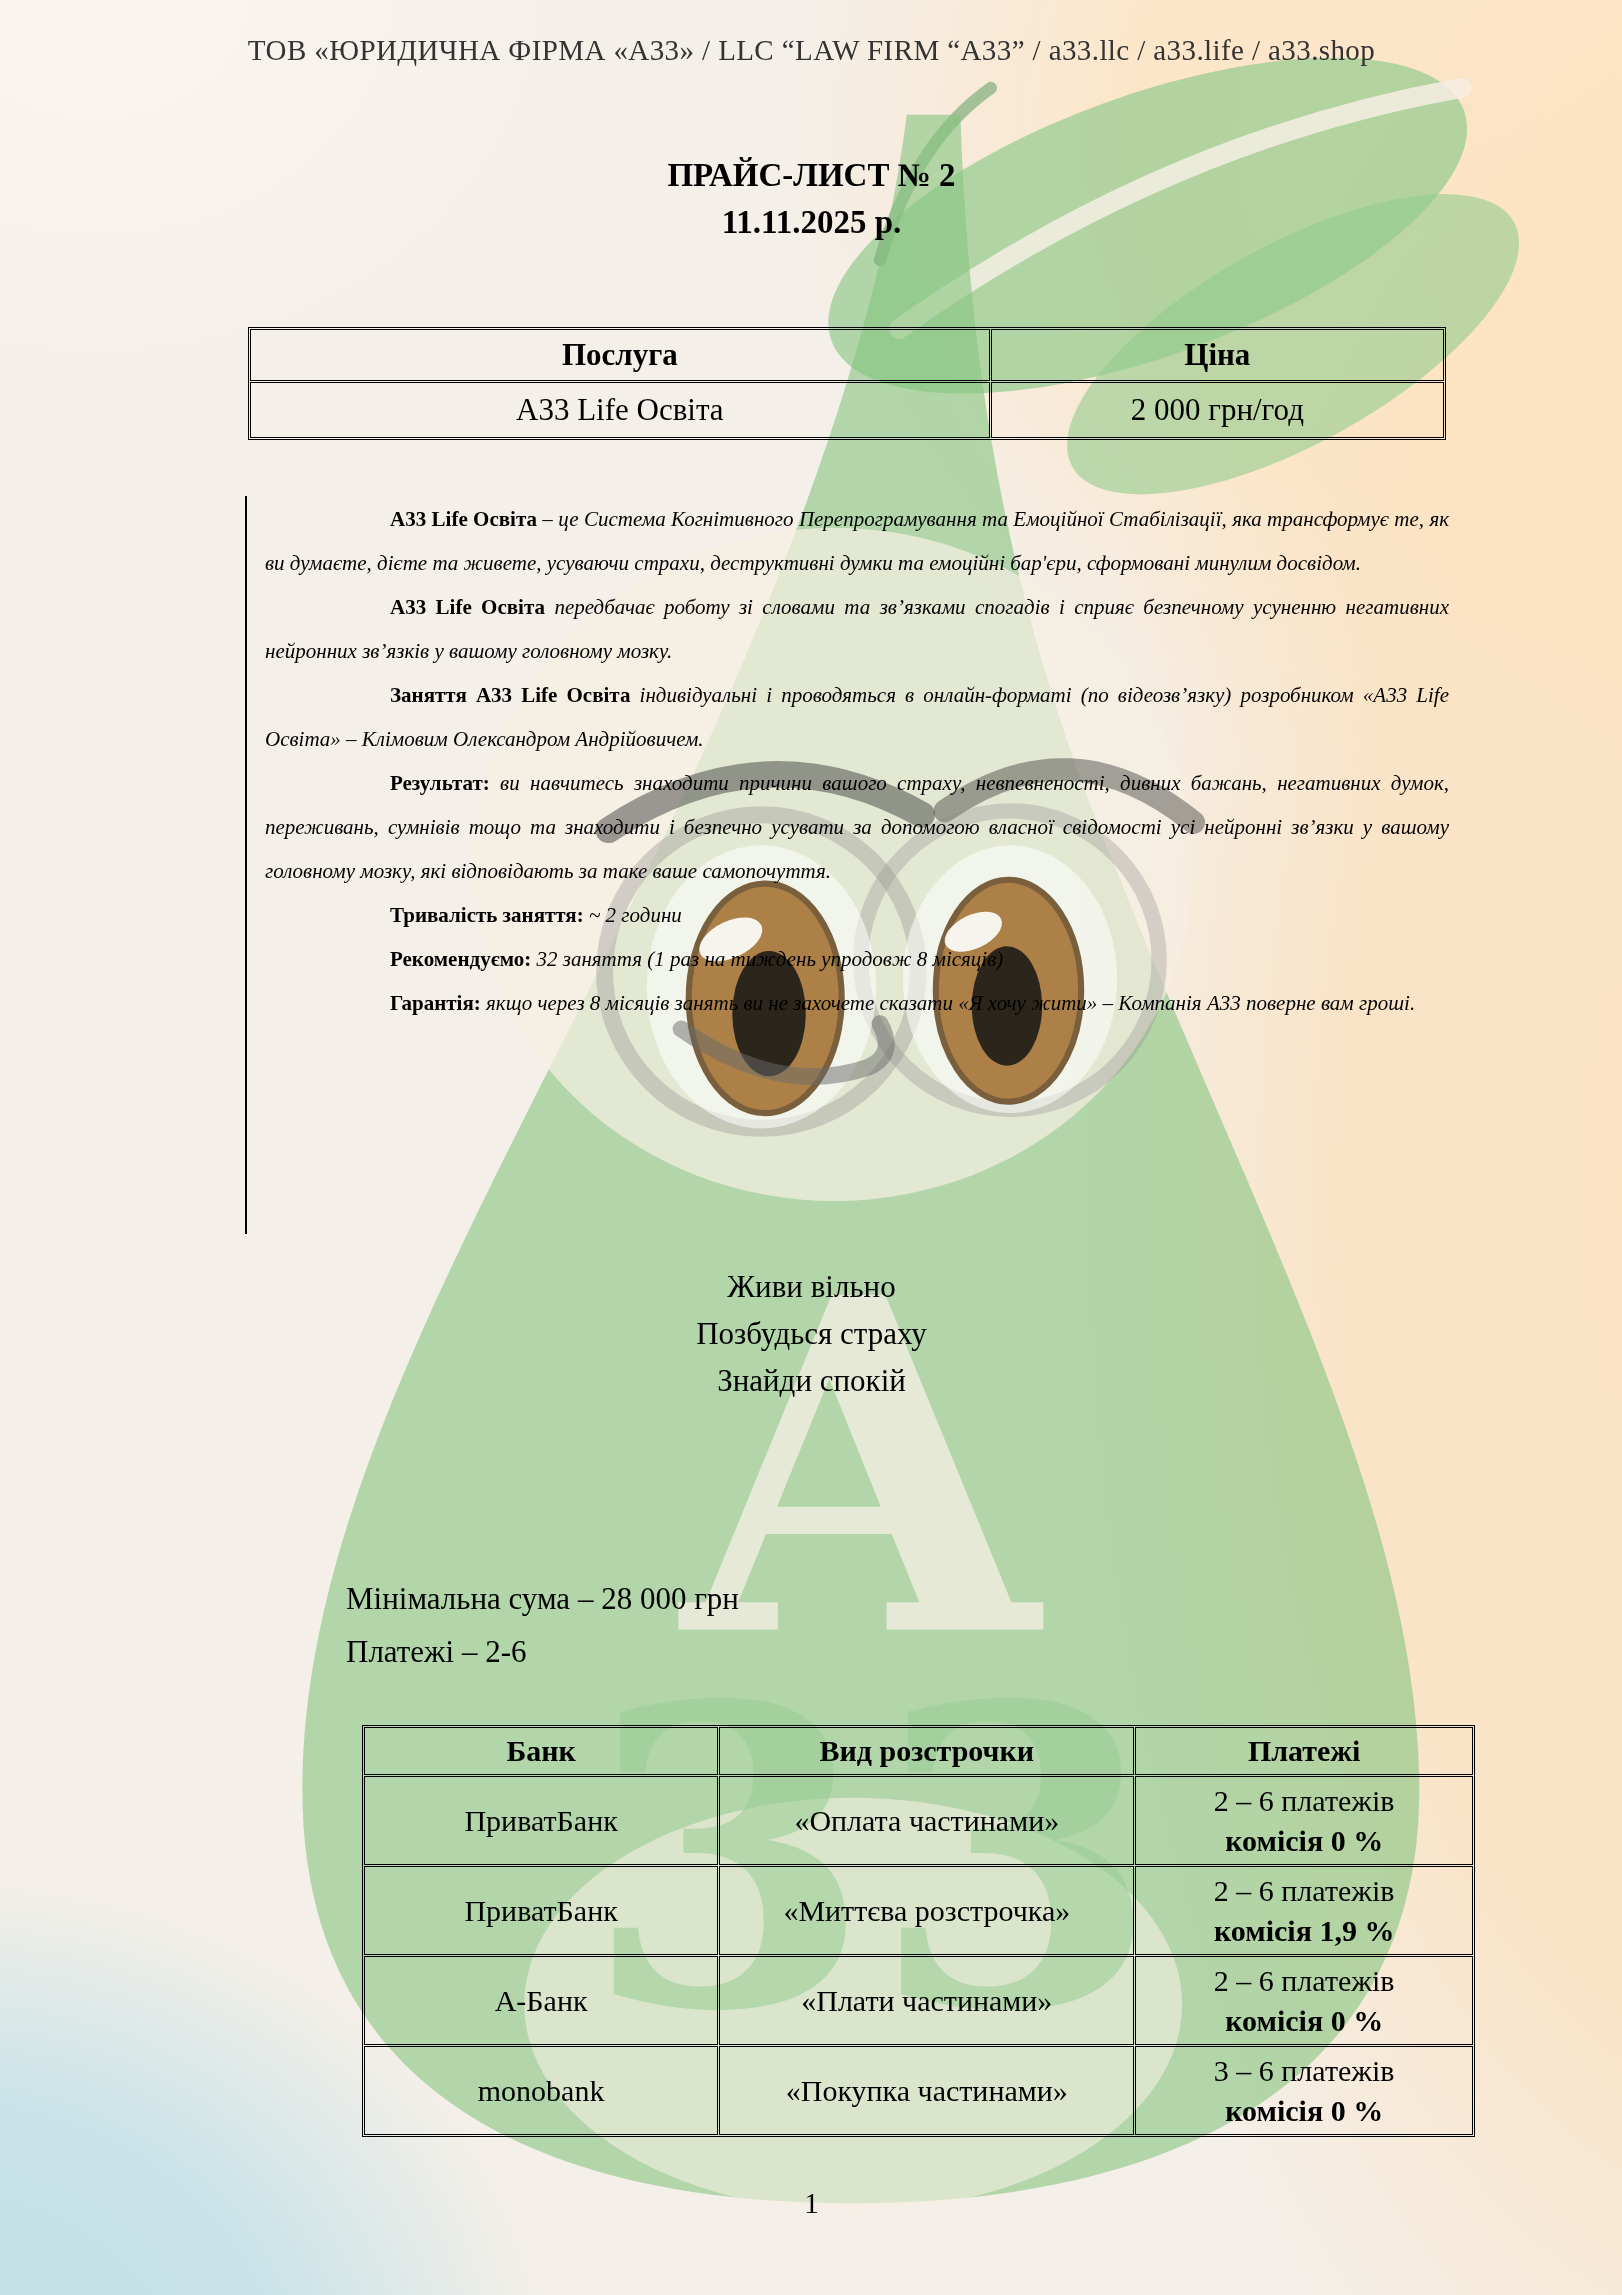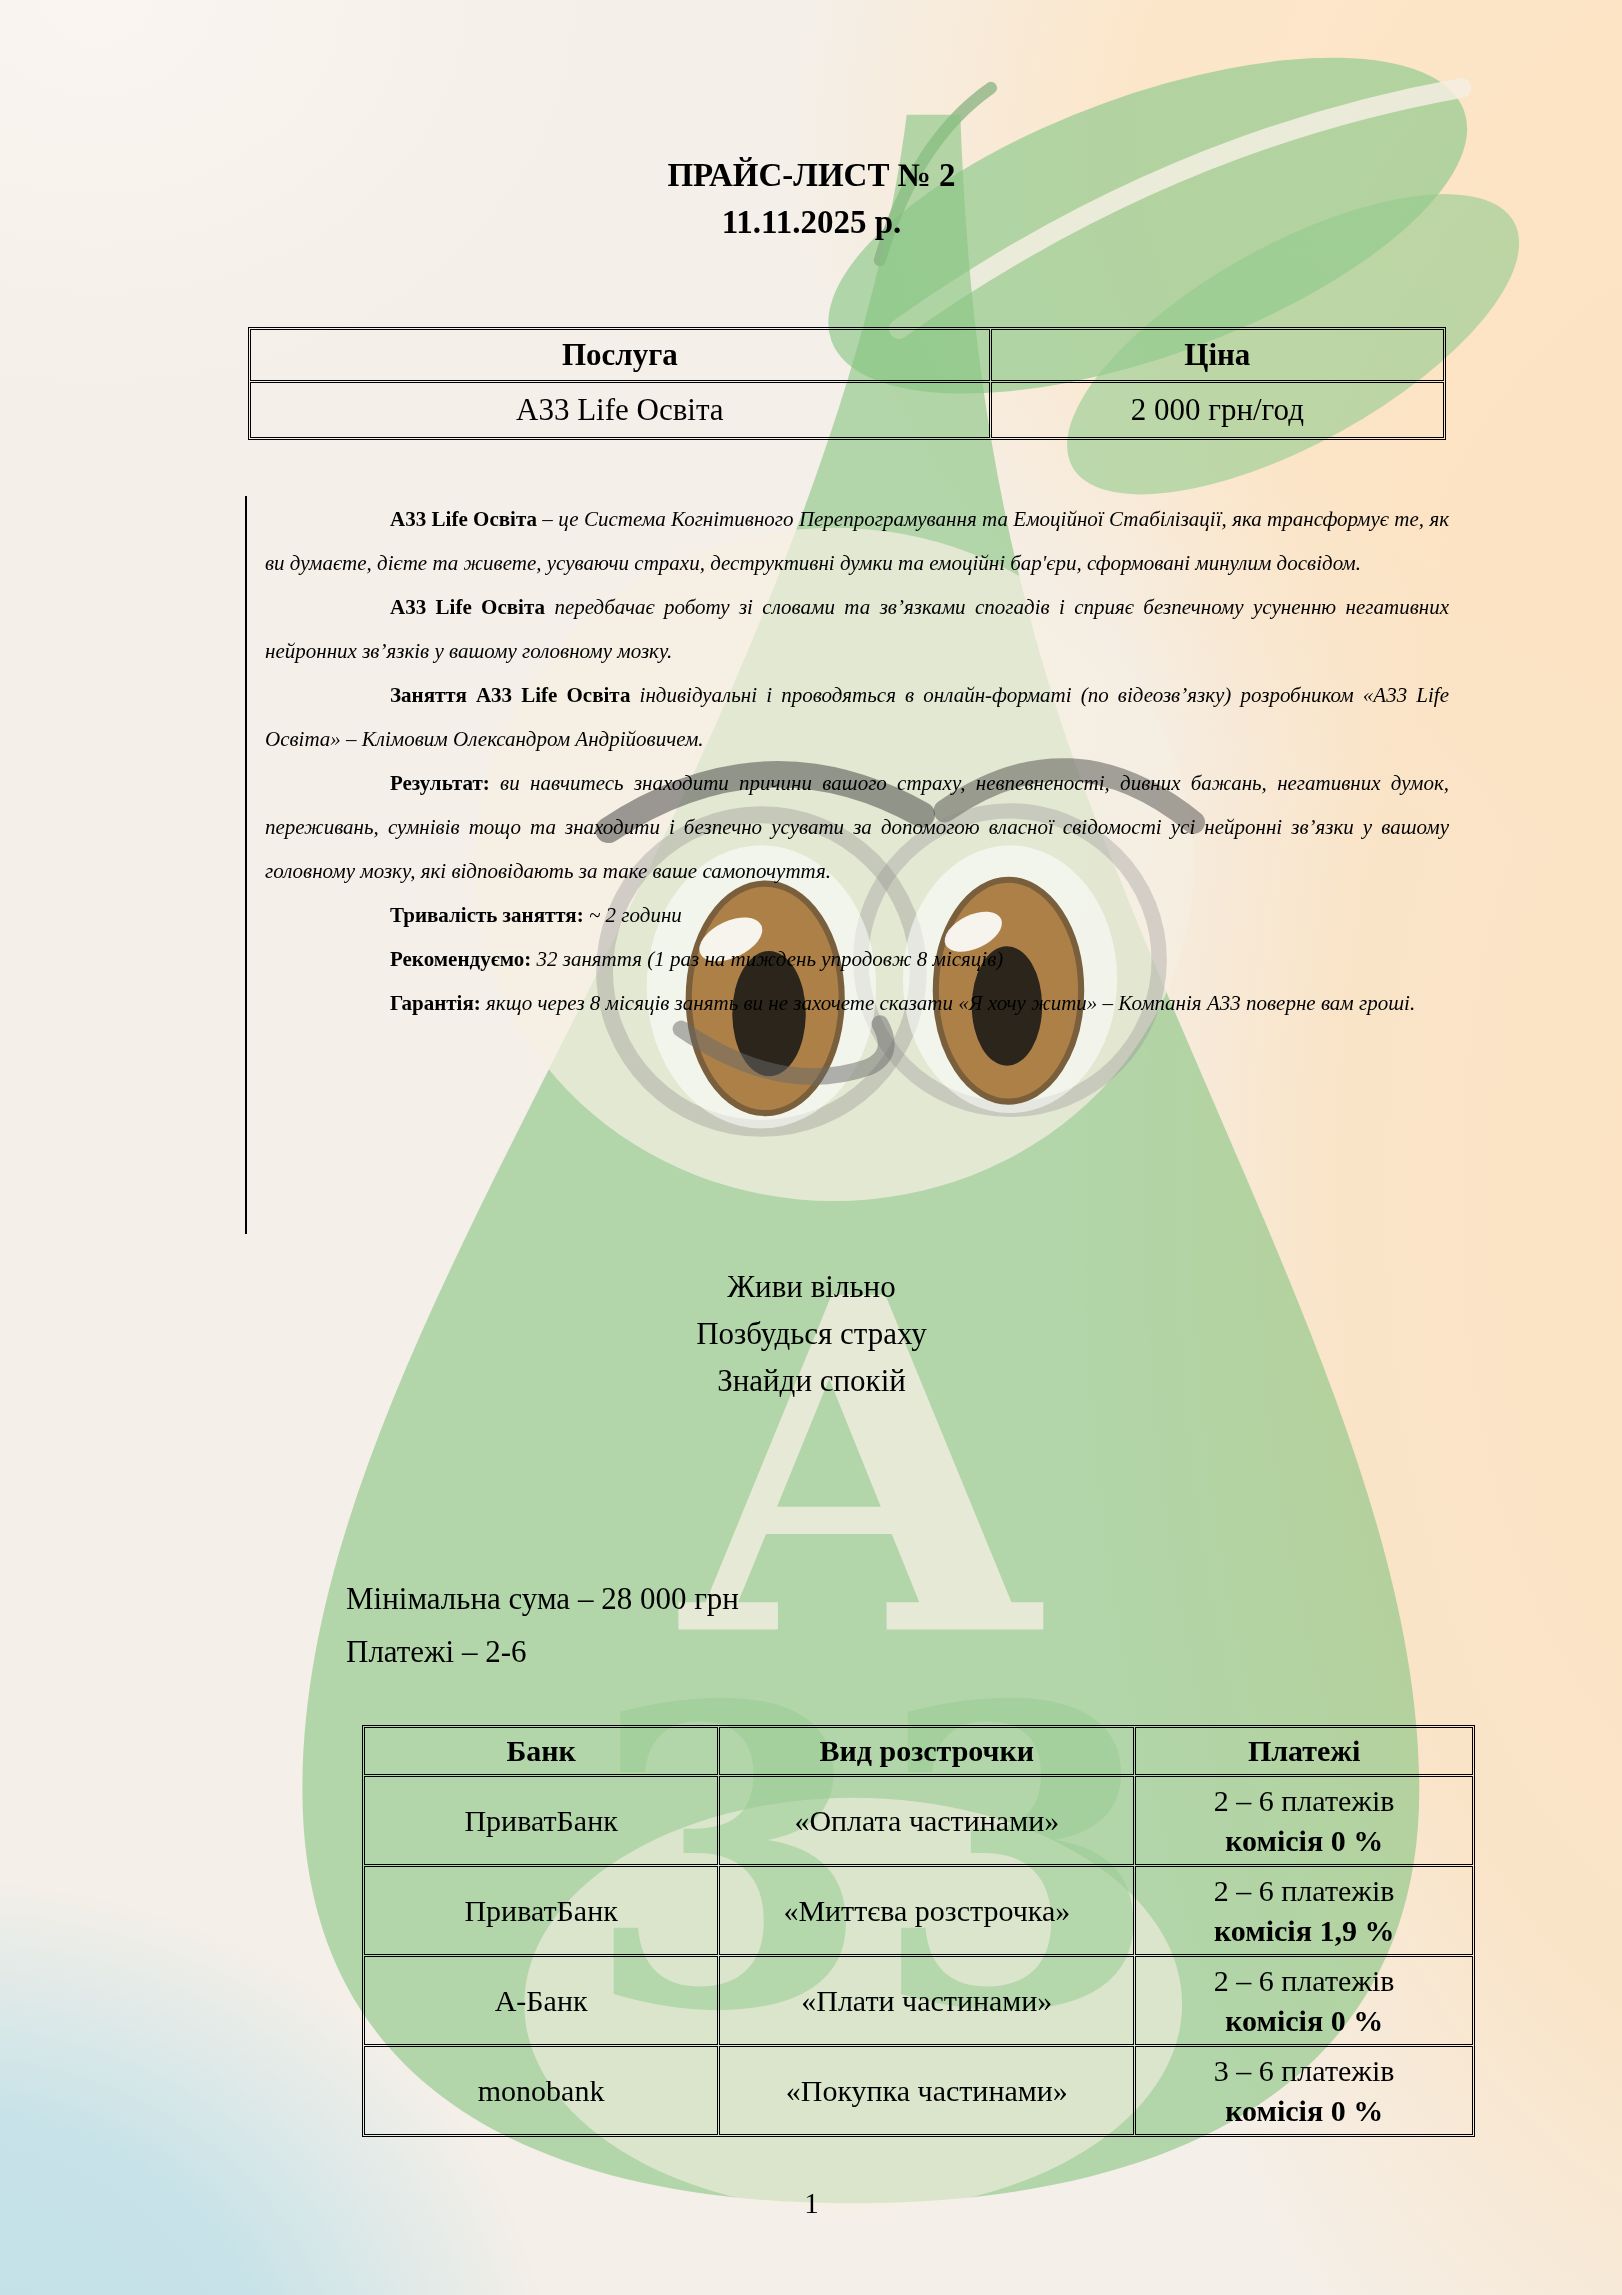--- a/index.html
+++ b/index.html
@@ -117,20 +117,21 @@
     <ellipse cx="1272" cy="1218" rx="40" ry="22" transform="rotate(-25 1272 1218)" fill="#ffffff" opacity="0.9"></ellipse>
 
     <path d="M 890 1345 Q 1020 1435 1135 1395 Q 1172 1378 1150 1338" stroke="#6a6a6a" stroke-width="22" fill="none" opacity="0.5" stroke-linecap="round"></path>
 
     <text x="1125" y="2130" font-family="DejaVu Serif, serif" font-weight="bold" font-size="600" text-anchor="middle" fill="#f4eee0" opacity="0.8">А</text>
     <text x="1140" y="2620" font-family="DejaVu Serif, serif" font-weight="bold" font-size="540" text-anchor="middle" fill="#97cc92" opacity="0.55">33</text>
   </svg>
 
   <div class="content">
 
+    <div class="org-line">ТОВ «ЮРИДИЧНА ФІРМА «А33»   /   LLC “LAW FIRM “А33”   /   a33.llc   /   a33.life   /   a33.shop</div>
 
     <div class="doc-title">
       <div>ПРАЙС-ЛИСТ № 2</div>
       <div>11.11.2025 р.</div>
     </div>
 
     <table class="price-table">
       <thead>
           <tr>
             <th class="c0">Послуга</th>

